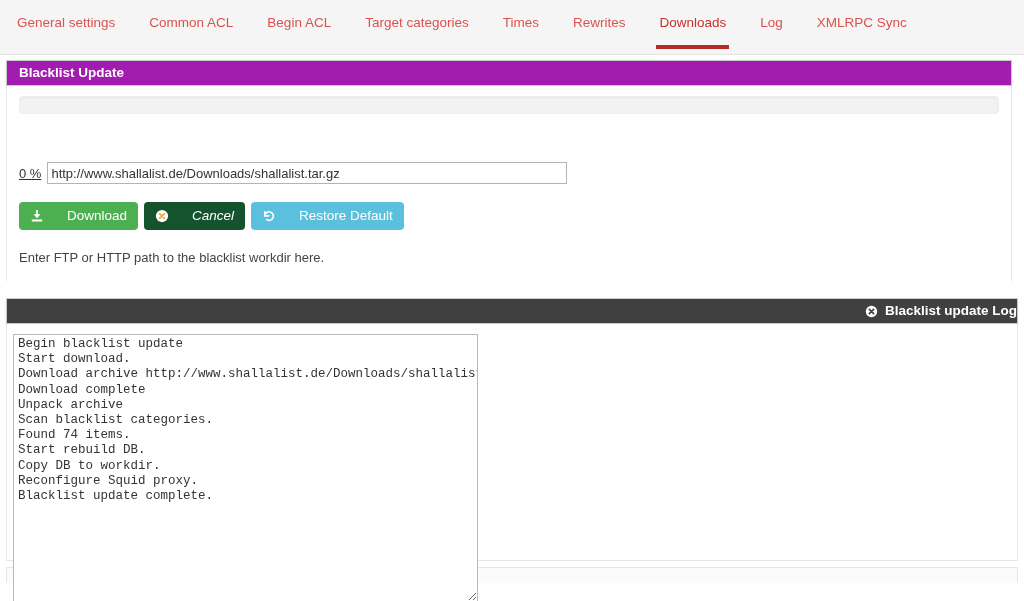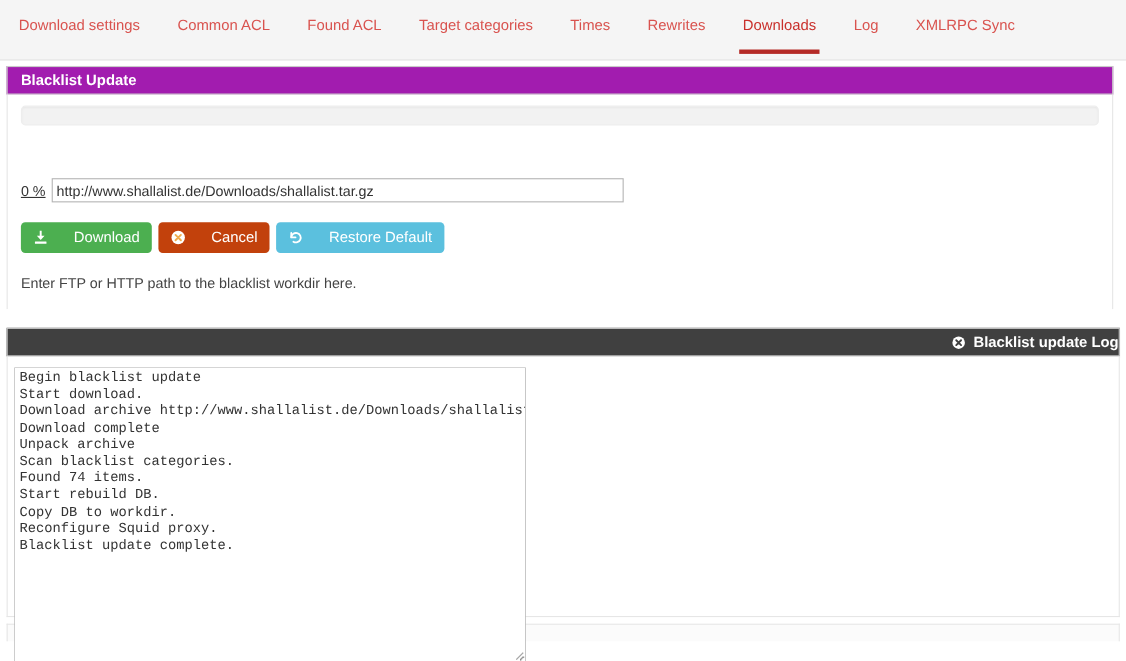--- a/index.html
+++ b/index.html
@@ -137,21 +137,21 @@
     border: none;
     border-radius: 4px;
     font-size: 13.5px;
     color: #ffffff;
     padding: 6px 11px;
     cursor: pointer;
     font-family: "Liberation Sans", sans-serif;
     line-height: 16px;
   }
   .btn-download { background: #4cAF50; }
-  .btn-cancel   { background: #c2410c; }
+  .btn-cancel   { background: #14532d; font-style: italic; }
   .btn-restore  { background: #5bc0de; justify-content: center; }
   .btn svg { display: block; }
 
   .help-text {
     margin-top: 20px;
     font-size: 13px;
     color: #444444;
   }
 
   
@@ -190,23 +190,23 @@
     background: #fbfbfb;
     border: 1px solid #e6e6e6;
     border-bottom: none;
     box-sizing: border-box;
   }
 </style>
 </head>
 <body>
 
 <div class="tabbar">
-  <a class="tab" href="#">Download settings</a>
+  <a class="tab" href="#">General settings</a>
   <a class="tab" href="#">Common ACL</a>
-  <a class="tab" href="#">Found ACL</a>
+  <a class="tab" href="#">Begin ACL</a>
   <a class="tab" href="#">Target categories</a>
   <a class="tab" href="#">Times</a>
   <a class="tab" href="#">Rewrites</a>
   <a class="tab active" href="#">Downloads</a>
   <a class="tab" href="#">Log</a>
   <a class="tab" href="#">XMLRPC Sync</a>
 </div>
 
 <div class="panel" id="panel-update">
   <div class="panel-header">

